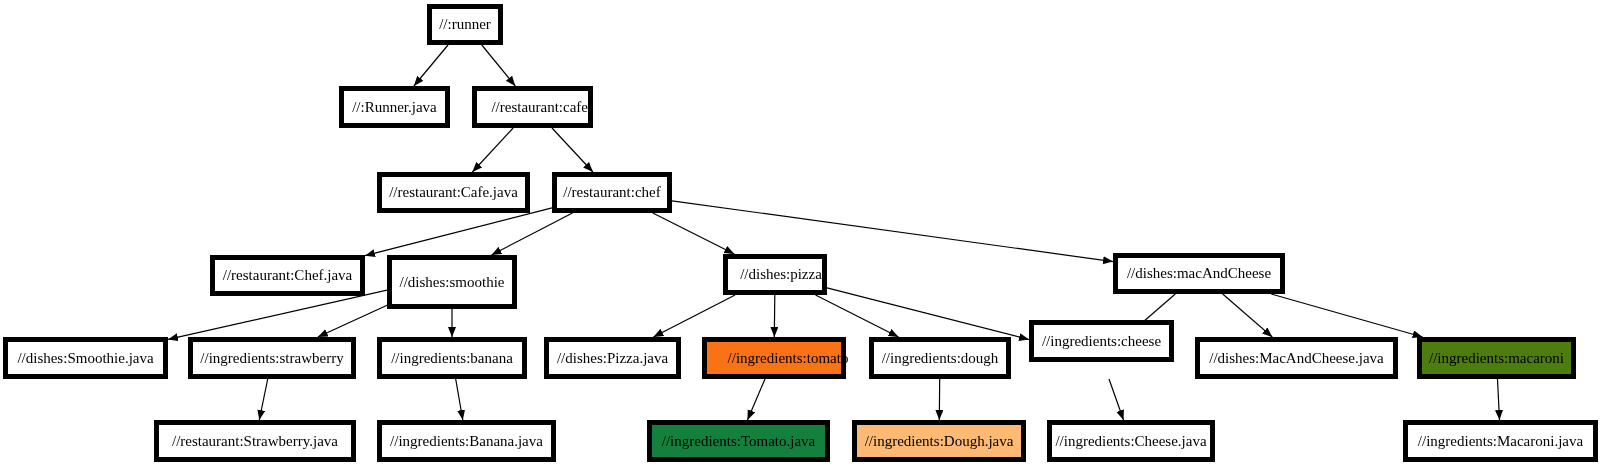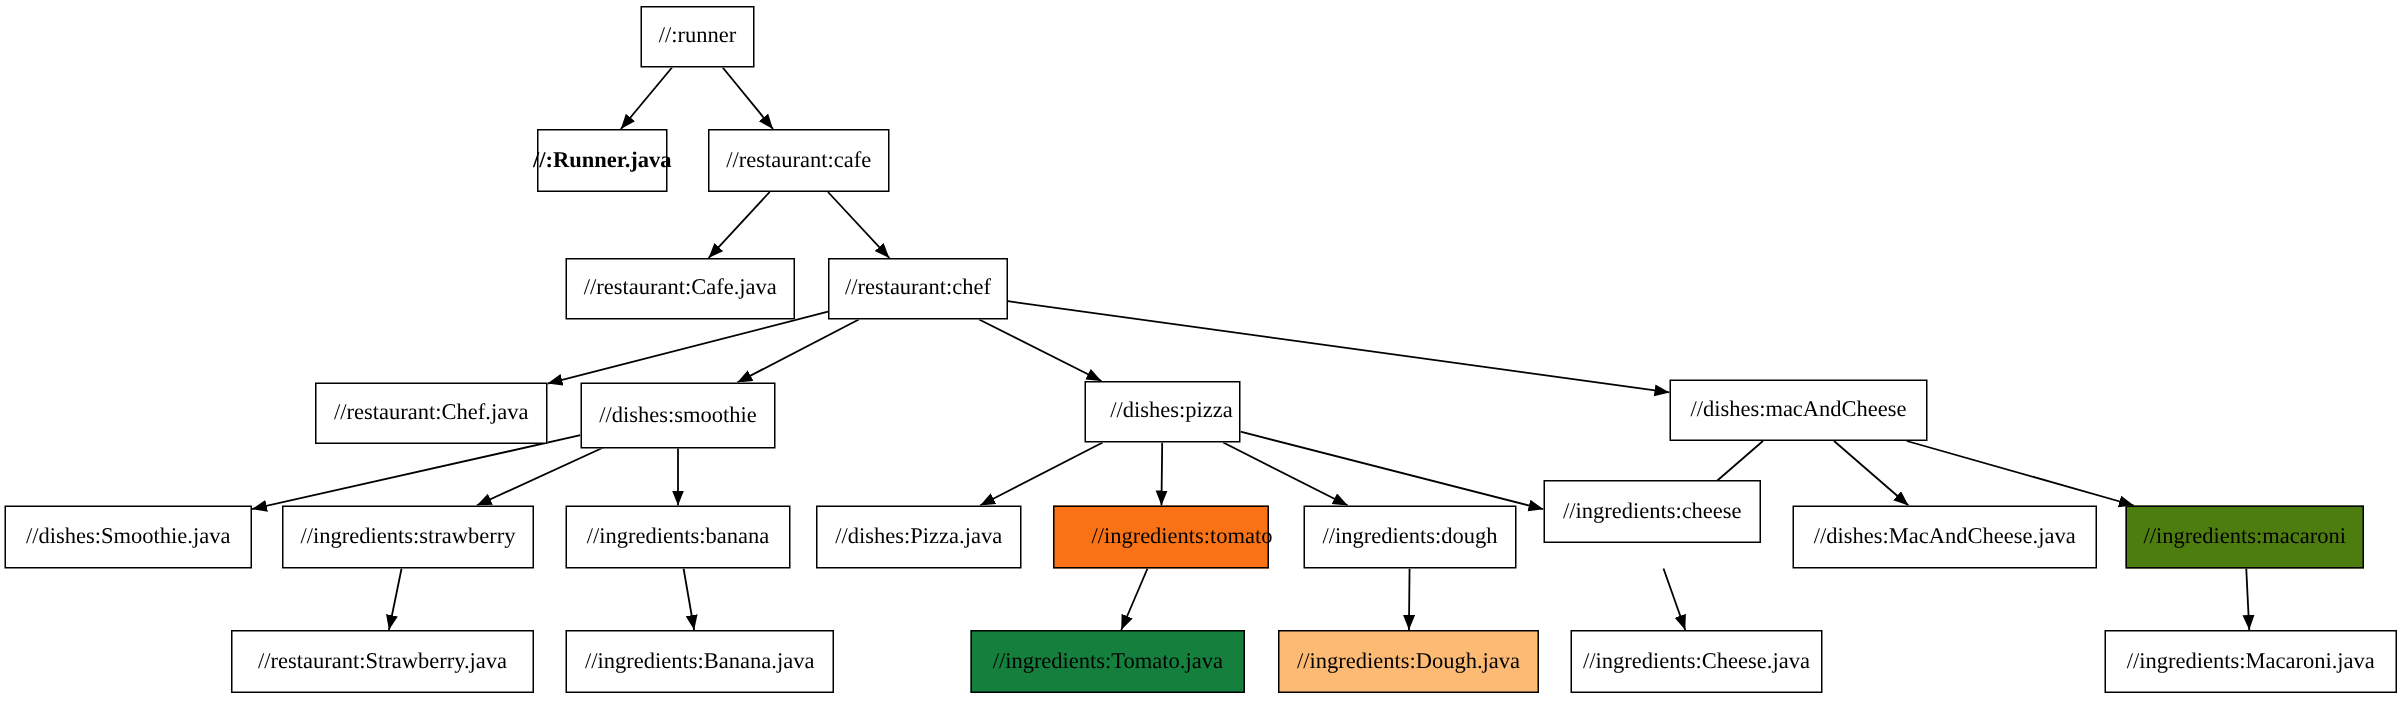--- a/index.html
+++ b/index.html
@@ -23,21 +23,21 @@
     height: 468px;
   }
   .edges-svg line {
     stroke: #000000;
     stroke-width: 1.2;
   }
   .graph-node {
     position: absolute;
     box-sizing: border-box;
     background: #ffffff;
-    border: 1px solid #4d7c0f;
+    border: 5px solid #4d7c0f;
     display: flex;
     align-items: center;
     justify-content: center;
     font-size: 15px;
     color: #000000;
     white-space: nowrap;
     line-height: 1;
   }
 </style>
 </head>
@@ -74,36 +74,36 @@
         <line x1="765.0" y1="379.0" x2="747.5" y2="420.0" stroke="#000000" marker-end="url(#arrowhead)"></line>
         <line x1="939.7" y1="379.0" x2="939.3" y2="420.0" stroke="#000000" marker-end="url(#arrowhead)"></line>
         <line x1="1109.0" y1="379.0" x2="1123.5" y2="420.0" stroke="#000000" marker-end="url(#arrowhead)"></line>
         <line x1="1497.5" y1="379.0" x2="1499.5" y2="420.0" stroke="#000000" marker-end="url(#arrowhead)"></line>
       </g>
   </svg>
   <div id="node-layer">
       <div class="graph-node" style="left: 427px; top: 4px; width: 76px; height: 41px; background: rgb(255, 255, 255); border-color: rgb(0, 0, 0);">
         <span>//:runner</span>
       </div>
-      <div class="graph-node" style="left: 358px; top: 86px; width: 87px; height: 42px; background: rgb(255, 255, 255); border-color: rgb(0, 0, 0); font-weight: bold;">
+      <div class="graph-node" style="left: 339px; top: 86px; width: 111px; height: 42px; background: rgb(255, 255, 255); border-color: rgb(0, 0, 0);">
         <span>//:Runner.java</span>
       </div>
-      <div class="graph-node" style="left: 472px; top: 86px; width: 121px; height: 42px; background: rgb(255, 255, 255); border-color: rgb(0, 0, 0);">
+      <div class="graph-node" style="left: 472px; top: 86px; width: 121px; height: 42px; background: rgb(255, 255, 255); border-color: rgb(0, 0, 0); justify-content: flex-end;">
         <span>//restaurant:cafe</span>
       </div>
       <div class="graph-node" style="left: 377px; top: 172px; width: 153px; height: 41px; background: rgb(255, 255, 255); border-color: rgb(0, 0, 0);">
         <span>//restaurant:Cafe.java</span>
       </div>
       <div class="graph-node" style="left: 552px; top: 172px; width: 120px; height: 41px; background: rgb(255, 255, 255); border-color: rgb(0, 0, 0);">
         <span>//restaurant:chef</span>
       </div>
       <div class="graph-node" style="left: 210px; top: 255px; width: 155px; height: 41px; background: rgb(255, 255, 255); border-color: rgb(0, 0, 0);">
         <span>//restaurant:Chef.java</span>
       </div>
-      <div class="graph-node" style="left: 387px; top: 255px; width: 130px; height: 44px; background: rgb(255, 255, 255); border-color: rgb(0, 0, 0);">
+      <div class="graph-node" style="left: 387px; top: 255px; width: 130px; height: 54px; background: rgb(255, 255, 255); border-color: rgb(0, 0, 0);">
         <span>//dishes:smoothie</span>
       </div>
       <div class="graph-node" style="left: 723px; top: 254px; width: 104px; height: 41px; background: rgb(255, 255, 255); border-color: rgb(0, 0, 0); padding-left: 12px;">
         <span>//dishes:pizza</span>
       </div>
       <div class="graph-node" style="left: 1113px; top: 253px; width: 172px; height: 41px; background: rgb(255, 255, 255); border-color: rgb(0, 0, 0);">
         <span>//dishes:macAndCheese</span>
       </div>
       <div class="graph-node" style="left: 3px; top: 337px; width: 165px; height: 42px; background: rgb(255, 255, 255); border-color: rgb(0, 0, 0);">
         <span>//dishes:Smoothie.java</span>

